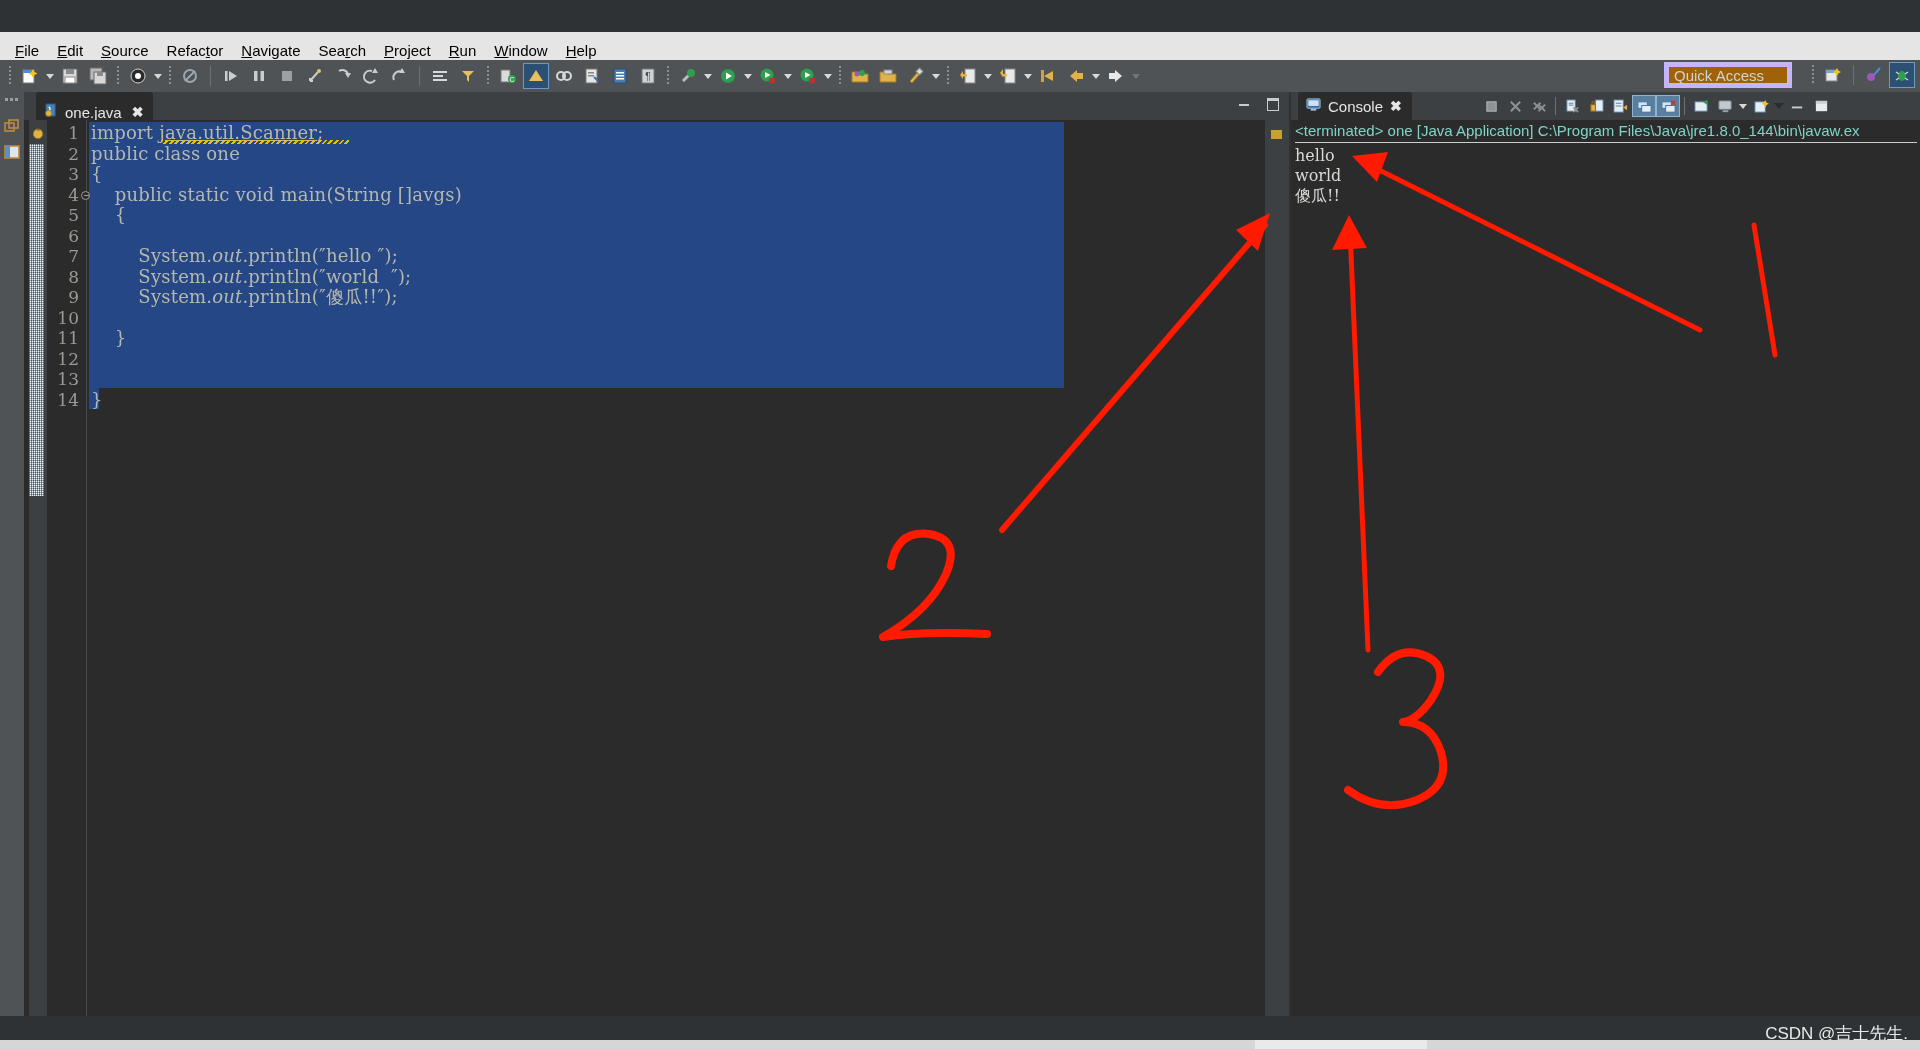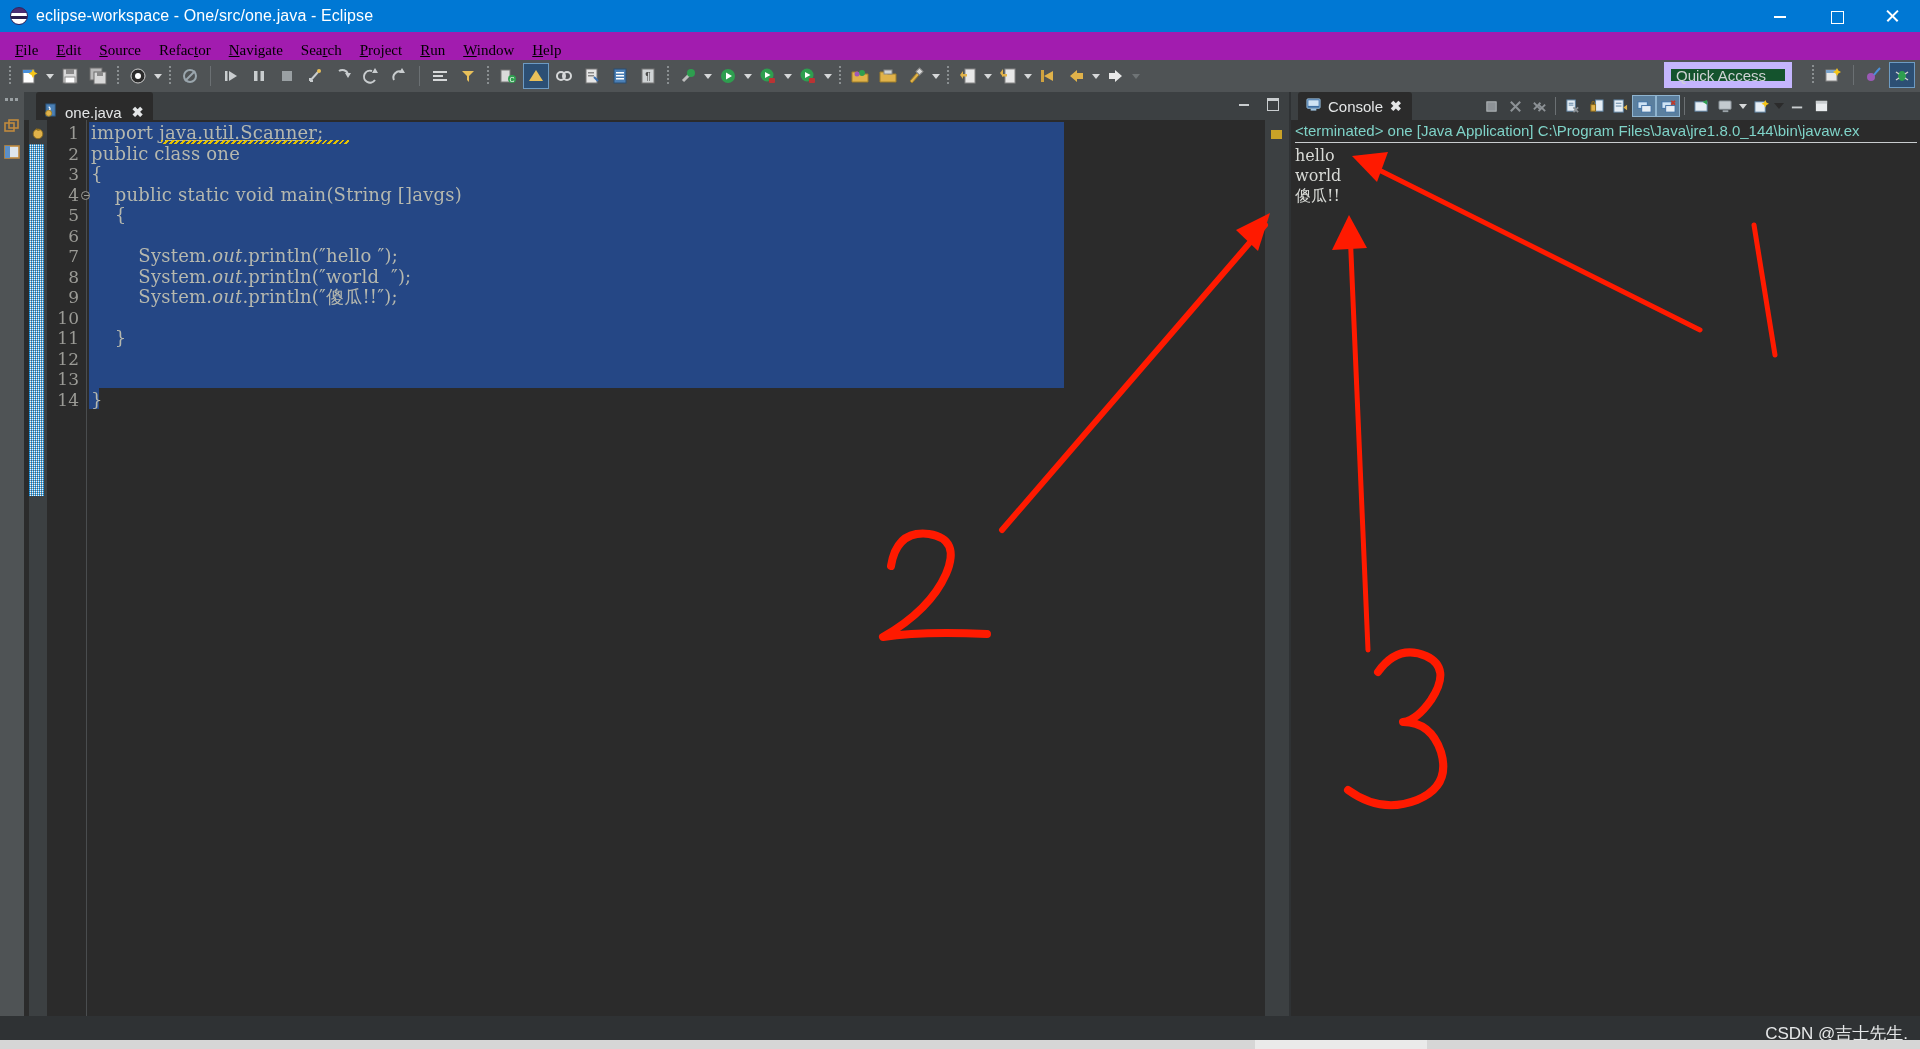--- a/index.html
+++ b/index.html
@@ -40,21 +40,21 @@
   .g-max::before { content:""; position:absolute; left:2px; top:2px; width:11px; height:11px; border:1.5px solid #fff; }
   .g-close::before, .g-close::after {
     content:""; position:absolute; left:0px; top:6px; width:15px; height:1.6px; background:#fff;
   }
   .g-close::before { transform: rotate(45deg); }
   .g-close::after  { transform: rotate(-45deg); }
 
   
   .menubar {
     position: absolute; top: 32px; left: 0; width: 1920px; height: 36px;
-    background: #a21caf; display: flex; align-items: center; padding-left: 6px; font-family: Liberation Serif, serif;
+    background: #e5e5e5; display: flex; align-items: center; padding-left: 6px;
   }
   .menu-item {
     font-size: 15px; color: #000; padding: 2px 9px; white-space: nowrap;
     cursor: default;
   }
   .menu-item u { text-decoration: underline; }
 
   
   .toolbar {
     position: absolute; top: 60px; left: 0; width: 1920px; height: 32px;
@@ -63,22 +63,22 @@
   .tool { width: 26px; height: 26px; display:flex; align-items:center; justify-content:center; margin: 0 1px; flex:none; }
   .ticon { width: 18px; height: 18px; display:block; }
   .tsep { width: 2px; height: 20px; margin: 0 5px;
           background: repeating-linear-gradient(#8a8f91 0 2px, transparent 2px 4px); flex:none; }
   .tline { width: 1px; height: 20px; background: #6b7073; margin: 0 6px; flex:none; }
   .tcaret { width: 12px; height: 26px; display:flex; align-items:center; justify-content:center; flex:none; }
   .tcaret i { display:block; width:0; height:0; border-left:4px solid transparent; border-right:4px solid transparent; border-top:5px solid #d6d8d9; }
 
   .quickaccess {
     position: absolute; right: 128px; top: 62px;
-    width: 128px; height: 26px; background: #14532d;
-    border: 7px solid #c4b5fd; color: #cfd3d5;
+    width: 128px; height: 26px; background: #a16207;
+    border: 5px solid #c4b5fd; color: #cfd3d5;
     font-size: 15px; display:flex; align-items:center; padding-left: 5px;
   }
   .perspbar { position:absolute; right: 4px; top: 62px; height: 26px; display:flex; align-items:center; }
 
   
   .rail {
     position: absolute; left: 0; top: 92px; width: 24px; height: 924px;
     background: #4f5355;
   }
   .rail-dots { position:absolute; left:5px; top:6px; width:14px; height:3px;
@@ -184,35 +184,20 @@
 
   
   .taskbar { position:absolute; left:0; top:1040px; width:1920px; height:9px; background:#d6d6d6; }
   .taskbar .tbh { position:absolute; left:1255px; top:0; width:172px; height:9px; background:#eaeaea; }
 </style>
 </head>
 <body>
 
 <div id="app">
 
-  <div class="titlebar">
-    <div class="tb-logo"></div>
-    <div class="tb-title">eclipse-workspace - One/src/one.java - Eclipse</div>
-    <div class="tb-controls">
-      <div class="tb-btn">
-          <span class="tb-glyph g-min"></span>
-        </div>
-      <div class="tb-btn">
-          <span class="tb-glyph g-max"></span>
-        </div>
-      <div class="tb-btn close">
-          <span class="tb-glyph g-close"></span>
-        </div>
-    </div>
-  </div>
 
   <div class="menubar">
       <div class="menu-item"><u>F</u>ile</div>
       <div class="menu-item"><u>E</u>dit</div>
       <div class="menu-item"><u>S</u>ource</div>
       <div class="menu-item">Refac<u>t</u>or</div>
       <div class="menu-item"><u>N</u>avigate</div>
       <div class="menu-item">Sea<u>r</u>ch</div>
       <div class="menu-item"><u>P</u>roject</div>
       <div class="menu-item"><u>R</u>un</div>

